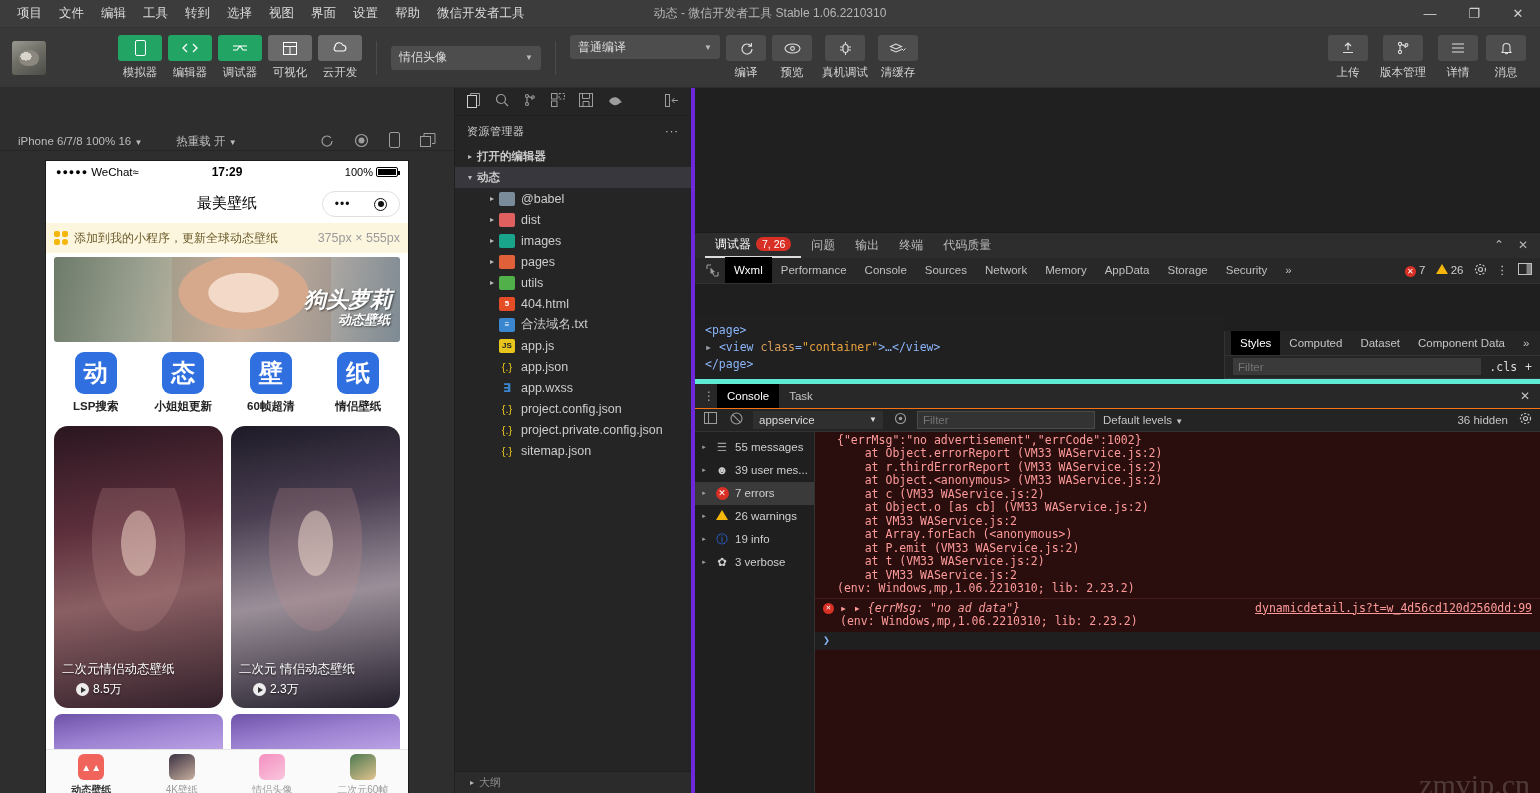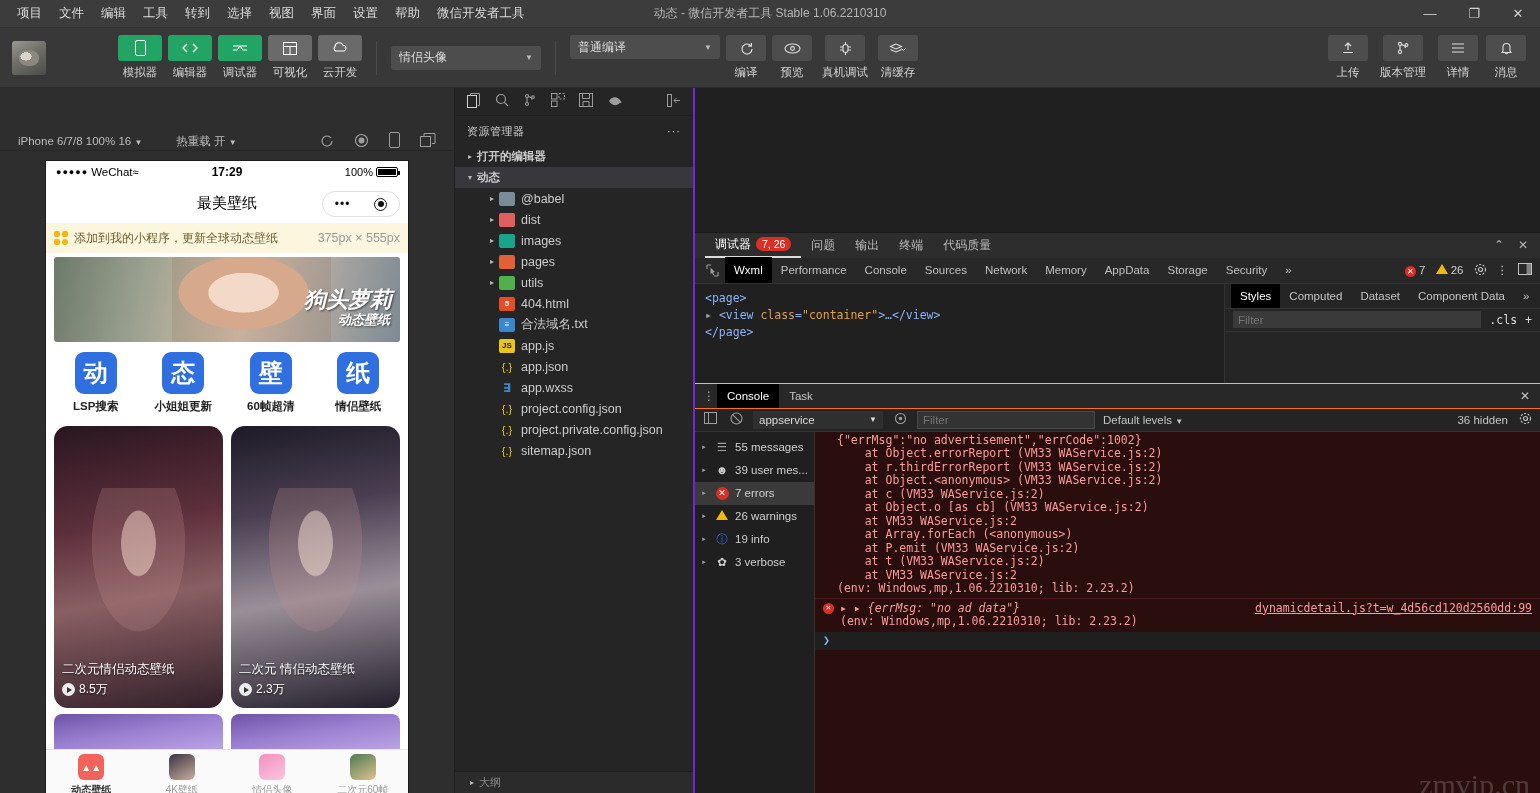--- a/index.html
+++ b/index.html
@@ -100,21 +100,21 @@
               display:flex; align-items:center; justify-content:center; font-size:24px; font-weight:bold; }
   .quick-lb { font-size:11.5px; color:#222; font-weight:bold; }
   .cards { display:flex; gap:8px; padding:6px 8px 0; }
   .card { flex:1; height:282px; border-radius:14px; position:relative; overflow:hidden; }
   .card.a { background:linear-gradient(170deg,#2a1620 0%,#5d2f3c 35%,#8a5f63 60%,#33202a 100%); }
   .card.b { background:linear-gradient(170deg,#1d1a26 0%,#4a3f52 30%,#9a8f99 60%,#241f2c 100%); }
   .card:before { content:""; position:absolute; left:18%; top:22%; width:64%; height:56%;
                  background:radial-gradient(ellipse at 50% 35%,rgba(255,225,210,.55) 0 22%,rgba(190,140,140,.25) 23% 60%,transparent 61% 100%); }
   .card-t { position:absolute; left:8px; bottom:30px; color:#fff; font-size:12.5px;
             text-shadow:0 1px 2px rgba(0,0,0,.7); }
-  .card-p { position:absolute; left:8px; bottom:10px; color:#fff; font-size:12px;
+  .card-p { position:absolute; left:22px; bottom:10px; color:#fff; font-size:12px;
             display:flex; align-items:center; gap:4px; text-shadow:0 1px 2px rgba(0,0,0,.7); }
   .play { width:13px; height:13px; border-radius:50%; background:rgba(255,255,255,.9); position:relative; }
   .play:after { content:""; position:absolute; left:4.5px; top:3.5px; border-left:5px solid #333;
                 border-top:3px solid transparent; border-bottom:3px solid transparent; }
   .cards2 { display:flex; gap:8px; padding:6px 8px 0; }
   .card2 { flex:1; height:40px; border-radius:8px 8px 0 0;
            background:linear-gradient(170deg,#6d52a8 0%,#9a7fd0 45%,#c0a7e8 100%); }
   .tabbar { position:absolute; left:0; right:0; bottom:0; height:52px; background:#fafafa;
             border-top:1px solid #e6e6e6; display:flex; }
   .tab-it { flex:1; display:flex; flex-direction:column; align-items:center; justify-content:center; gap:3px; }
@@ -122,21 +122,21 @@
   .tab-ic.t1 { background:#f0645c; position:relative; }
   .tab-ic.t1:after { content:"▲▲"; position:absolute; inset:0; color:#fff; font-size:10px;
                      display:flex; align-items:center; justify-content:center; }
   .tab-ic.t2 { background:linear-gradient(150deg,#3a3040,#c8b0a0); }
   .tab-ic.t3 { background:linear-gradient(150deg,#f48fc0,#f9c6dc); }
   .tab-ic.t4 { background:linear-gradient(150deg,#4d7a52,#e0c28e); }
   .tab-lb { font-size:10px; color:#9b9b9b; }
   .tab-it.active .tab-lb { color:#333; font-weight:bold; }
 
   
-  .editor { width:240px; background:#252526; display:flex; flex:0 0 240px; border-right:2px solid #6d28d9; }
+  .editor { width:240px; background:#252526; display:flex; flex:0 0 240px; border-right:4px solid #6d28d9; }
   .ed-inner { flex:1; display:flex; flex-direction:column; min-width:0; }
   .ed-icons { height:28px; display:flex; align-items:center; gap:14px; padding:0 12px;
               color:#9d9d9d; border-bottom:1px solid #202020; }
   .ed-icons .sp { margin-left:auto; }
   .ex-head { height:30px; display:flex; align-items:center; padding:0 12px; font-size:11px;
              letter-spacing:.5px; color:#cfcfcf; }
   .ex-head .dots { margin-left:auto; letter-spacing:1px; }
   .tree { flex:1; overflow:hidden; font-size:12.5px; }
   .trow { height:21px; display:flex; align-items:center; color:#cccccc; padding-right:6px; white-space:nowrap; }
   .trow.sect { font-weight:bold; font-size:11.5px; }
@@ -174,21 +174,21 @@
             border-bottom:1px solid #333; padding-left:4px; }
   .dt-pick { width:26px; display:flex; align-items:center; justify-content:center; color:#9d9d9d; }
   .dt-tab { padding:0 9px; height:26px; display:flex; align-items:center; font-size:11.5px; color:#c0c0c0; }
   .dt-tab.on { background:#000; color:#fff; }
   .dt-right { margin-left:auto; display:flex; align-items:center; gap:10px; padding-right:8px; font-size:11.5px; }
   .er-dot { width:11px; height:11px; border-radius:50%; background:#d93025; color:#fff; font-size:8px;
             display:inline-flex; align-items:center; justify-content:center; }
   .warn-tri { width:0; height:0; border-left:6px solid transparent; border-right:6px solid transparent;
               border-bottom:10px solid #f5b60b; display:inline-block; }
 
-  .dt-body { display:flex; height:100px; flex:0 0 100px; min-height:0; border-bottom:1px solid #5eead4; }
+  .dt-body { display:flex; height:100px; flex:0 0 100px; min-height:0; border-bottom:5px solid #5eead4;align-items:flex-end; }
   .wxml { flex:1; padding:6px 10px; font-family:"DejaVu Sans Mono","Liberation Mono",monospace;
           font-size:11.5px; line-height:17px; background:#202020; overflow:hidden; }
   .tk-tag { color:#8ab4f8; } .tk-attr { color:#d9a05b; } .tk-val { color:#e8a33d; } .tk-p { color:#9aa0a6; }
   .styles { width:316px; flex:0 0 316px; background:#252525; border-left:1px solid #333;
             display:flex; flex-direction:column; }
   .st-tabs { height:24px; display:flex; align-items:center; padding-left:6px; }
   .st-tab { padding:0 9px; height:24px; display:flex; align-items:center; font-size:11.5px; color:#c5c5c5; }
   .st-tab.on { background:#000; color:#fff; }
   .st-filter { height:24px; display:flex; align-items:center; padding:0 8px; border-top:1px solid #333;
                border-bottom:1px solid #333; gap:8px; }

